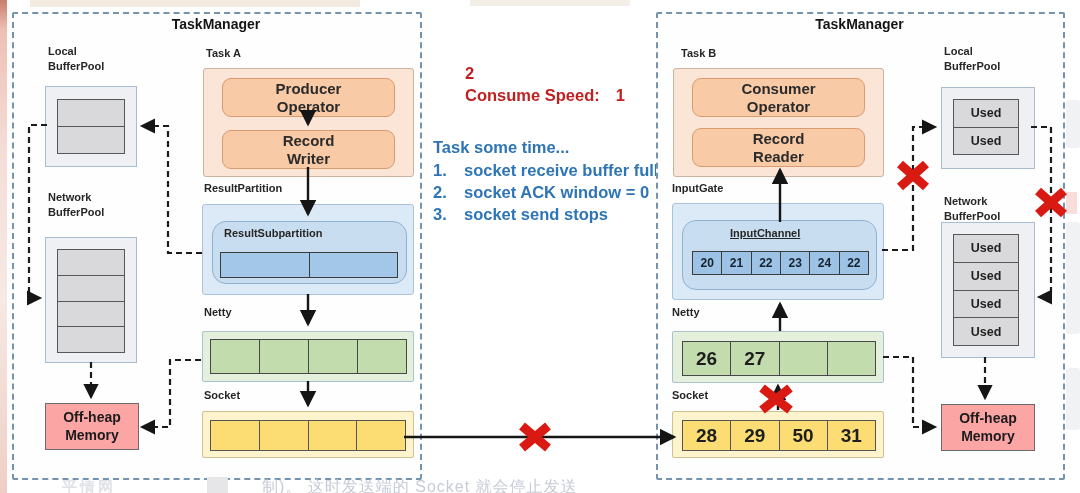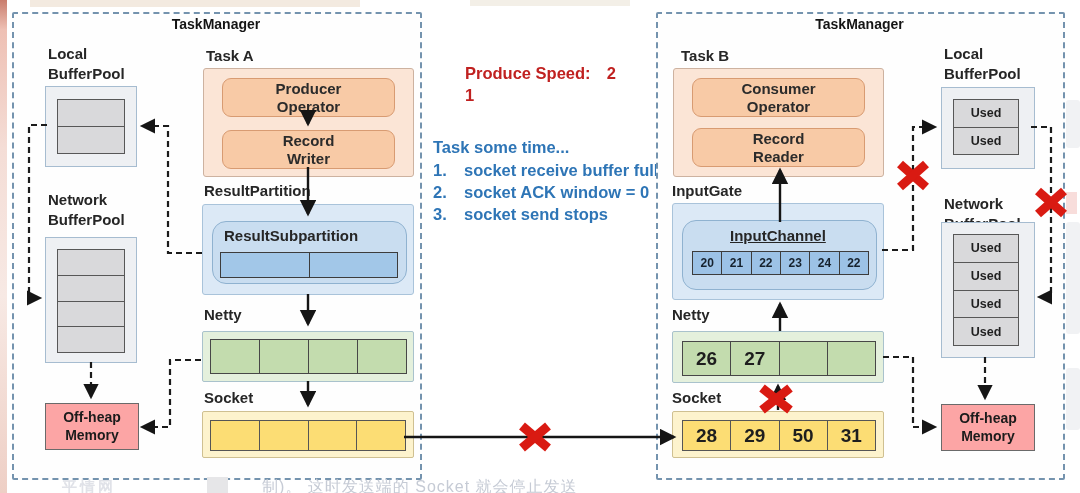--- a/index.html
+++ b/index.html
@@ -1,21 +1,21 @@
 <!DOCTYPE html>
 <html><head>
 <meta charset="utf-8">
 <style>
   html,body{margin:0;padding:0;}
   body{width:1080px;height:493px;position:relative;overflow:hidden;background:#ffffff;
        font-family:"Liberation Sans","DejaVu Sans",sans-serif;}
   .abs{position:absolute;}
   .tm{border:2px dashed #7493ae;border-radius:2px;background:#fefefe;}
   .title{font-weight:bold;font-size:14px;color:#141414;text-align:center;}
-  .lbl{font-weight:bold;font-size:15px;color:#262626;line-height:1.32;white-space:pre-line;}
+  .lbl{font-weight:bold;font-size:11px;color:#262626;line-height:1.32;white-space:pre-line;}
   .ctr{display:flex;align-items:center;justify-content:center;text-align:center;}
   .pre{white-space:pre-line;}
   
   .o-box{background:#fbe5d6;border:1.5px solid #cdb2a0;border-radius:3px;}
   .o-inner{background:#f8caa6;border:1.4px solid #d89b72;border-radius:9px;
            font-weight:bold;font-size:15px;color:#2b2b2b;line-height:1.18;}
   
   .b-box{background:#dce9f6;border:1.5px solid #a9c3da;border-radius:3px;}
   .b-round{background:#c9ddf0;border:1.5px solid #8fb2d0;border-radius:14px;}
   .b-cells{display:flex;border:1.7px solid #3c3c3c;background:#a2c7e8;}
@@ -115,24 +115,24 @@
 <div class="abs lbl" style="left:204px;top:388px;">Socket</div>
 <div class="abs y-box" style="left:202px;top:411px;width:210px;height:45px;"></div>
 <div class="abs y-cells" style="left:210px;top:420px;width:194px;height:29px;">
   <div></div>
   <div></div>
   <div></div>
   <div></div>
 </div>
 
 <div class="abs red-row" style="left:465px;top:64px;">
-  <span>Produce Speed:</span>
   <span>2</span>
 </div>
 <div class="abs red-row" style="left:465px;top:86px;">
+  <span>Consume Speed:</span>
   <span>1</span>
 </div>
 <div class="abs blue-t" style="left:433px;top:138px;">Task some time...</div>
 <div class="abs blue-t" style="left:433px;top:161px;">1.</div>
 <div class="abs blue-t" style="left:464px;top:161px;">socket receive buffer full</div>
 <div class="abs blue-t" style="left:433px;top:183px;">2.</div>
 <div class="abs blue-t" style="left:464px;top:183px;">socket ACK window = 0</div>
 <div class="abs blue-t" style="left:433px;top:205px;">3.</div>
 <div class="abs blue-t" style="left:464px;top:205px;">socket send stops</div>
 

